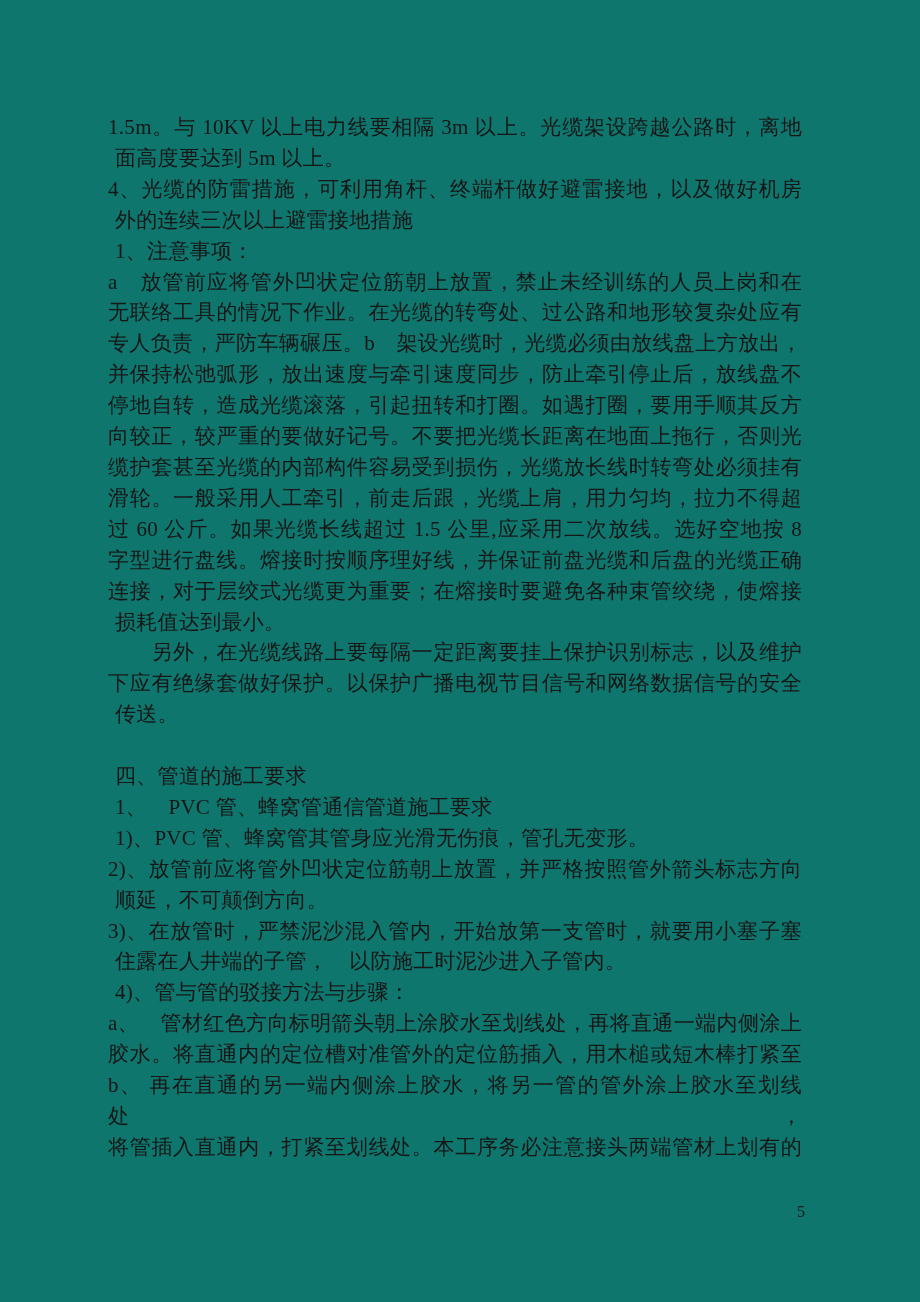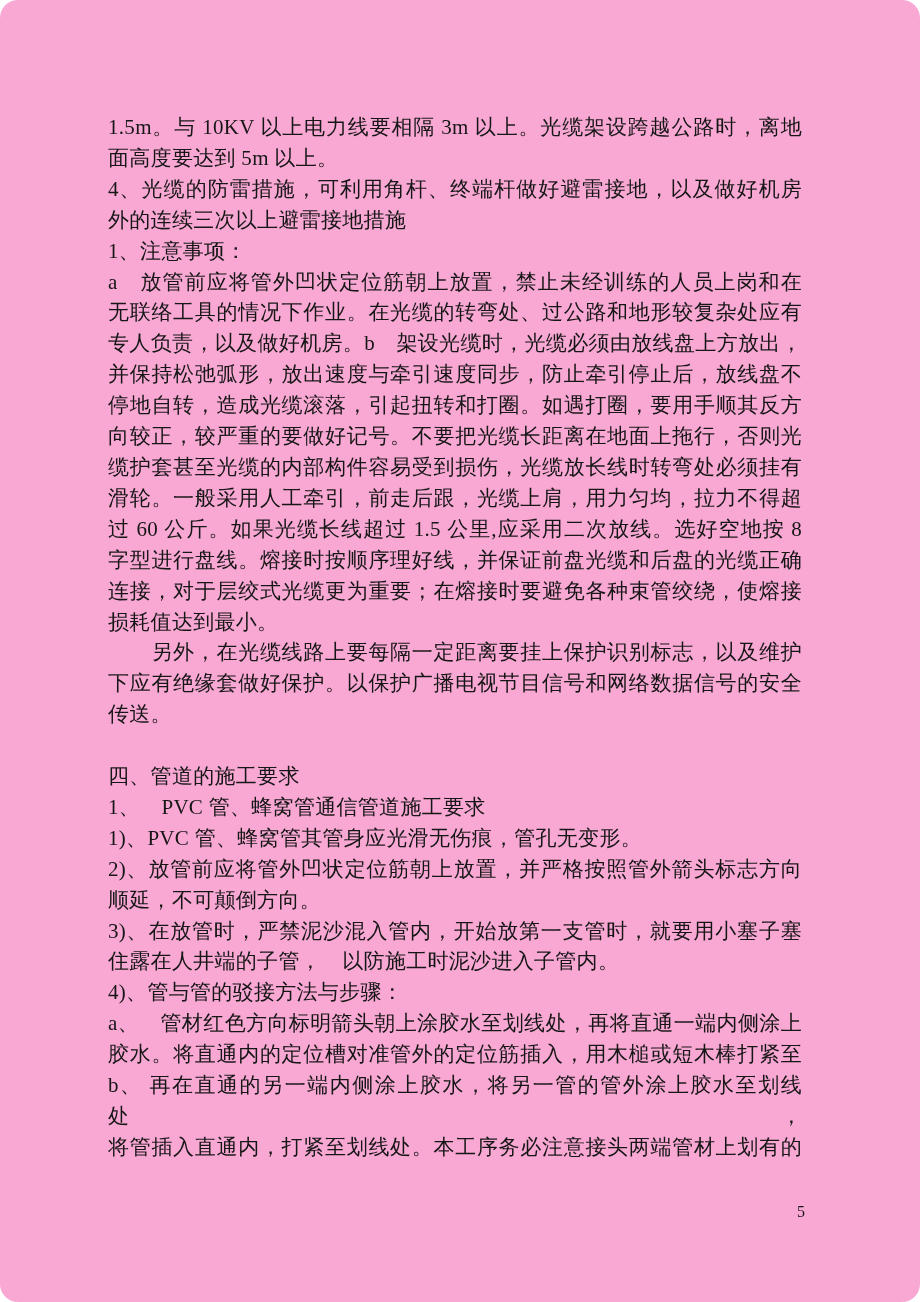--- a/index.html
+++ b/index.html
@@ -4,44 +4,43 @@
 <style>
   html, body {
     margin: 0;
     padding: 0;
     background: #ffffff;
   }
   .page {
     position: relative;
     width: 920px;
     height: 1302px;
-    background: #f9a8d4;
+    background: #0f766e;
     overflow: hidden;
     font-family: "Liberation Serif", "DejaVu Serif", serif;
     color: #161616;
-    border-radius: 18px;
   }
   .content {
     position: absolute;
     left: 108px;
     top: 112px;
     width: 694px;
   }
   .line {
     font-size: 21px;
     line-height: 30.9px;
     min-height: 30.9px;
     text-align: justify;
     letter-spacing: 0.3px;
     white-space: pre-wrap;
   }
   
   .jf { text-align-last: justify; }
   
-  .jl { text-align-last: left; }
+  .jl { text-align-last: left; margin-left: 7px; }
   .page-number {
     position: absolute;
     left: 797px;
     top: 1201px;
     font-size: 16px;
     line-height: 22px;
     color: #161616;
   }
 </style>
 </head>
@@ -49,21 +48,21 @@
 
 <div class="page">
   <div class="content">
     <div class="line jf">1.5m。与 10KV 以上电力线要相隔 3m 以上。光缆架设跨越公路时，离地</div>
     <div class="line jl">面高度要达到 5m 以上。</div>
     <div class="line jf">4、光缆的防雷措施，可利用角杆、终端杆做好避雷接地，以及做好机房</div>
     <div class="line jl">外的连续三次以上避雷接地措施</div>
     <div class="line jl">1、注意事项：</div>
     <div class="line jf">a　放管前应将管外凹状定位筋朝上放置，禁止未经训练的人员上岗和在</div>
     <div class="line jf">无联络工具的情况下作业。在光缆的转弯处、过公路和地形较复杂处应有</div>
-    <div class="line jf">专人负责，以及做好机房。b　架设光缆时，光缆必须由放线盘上方放出，</div>
+    <div class="line jf">专人负责，严防车辆碾压。b　架设光缆时，光缆必须由放线盘上方放出，</div>
     <div class="line jf">并保持松弛弧形，放出速度与牵引速度同步，防止牵引停止后，放线盘不</div>
     <div class="line jf">停地自转，造成光缆滚落，引起扭转和打圈。如遇打圈，要用手顺其反方</div>
     <div class="line jf">向较正，较严重的要做好记号。不要把光缆长距离在地面上拖行，否则光</div>
     <div class="line jf">缆护套甚至光缆的内部构件容易受到损伤，光缆放长线时转弯处必须挂有</div>
     <div class="line jf">滑轮。一般采用人工牵引，前走后跟，光缆上肩，用力匀均，拉力不得超</div>
     <div class="line jf">过 60 公斤。如果光缆长线超过 1.5 公里,应采用二次放线。选好空地按 8</div>
     <div class="line jf">字型进行盘线。熔接时按顺序理好线，并保证前盘光缆和后盘的光缆正确</div>
     <div class="line jf">连接，对于层绞式光缆更为重要；在熔接时要避免各种束管绞绕，使熔接</div>
     <div class="line jl">损耗值达到最小。</div>
     <div class="line jf">　　另外，在光缆线路上要每隔一定距离要挂上保护识别标志，以及维护</div>

